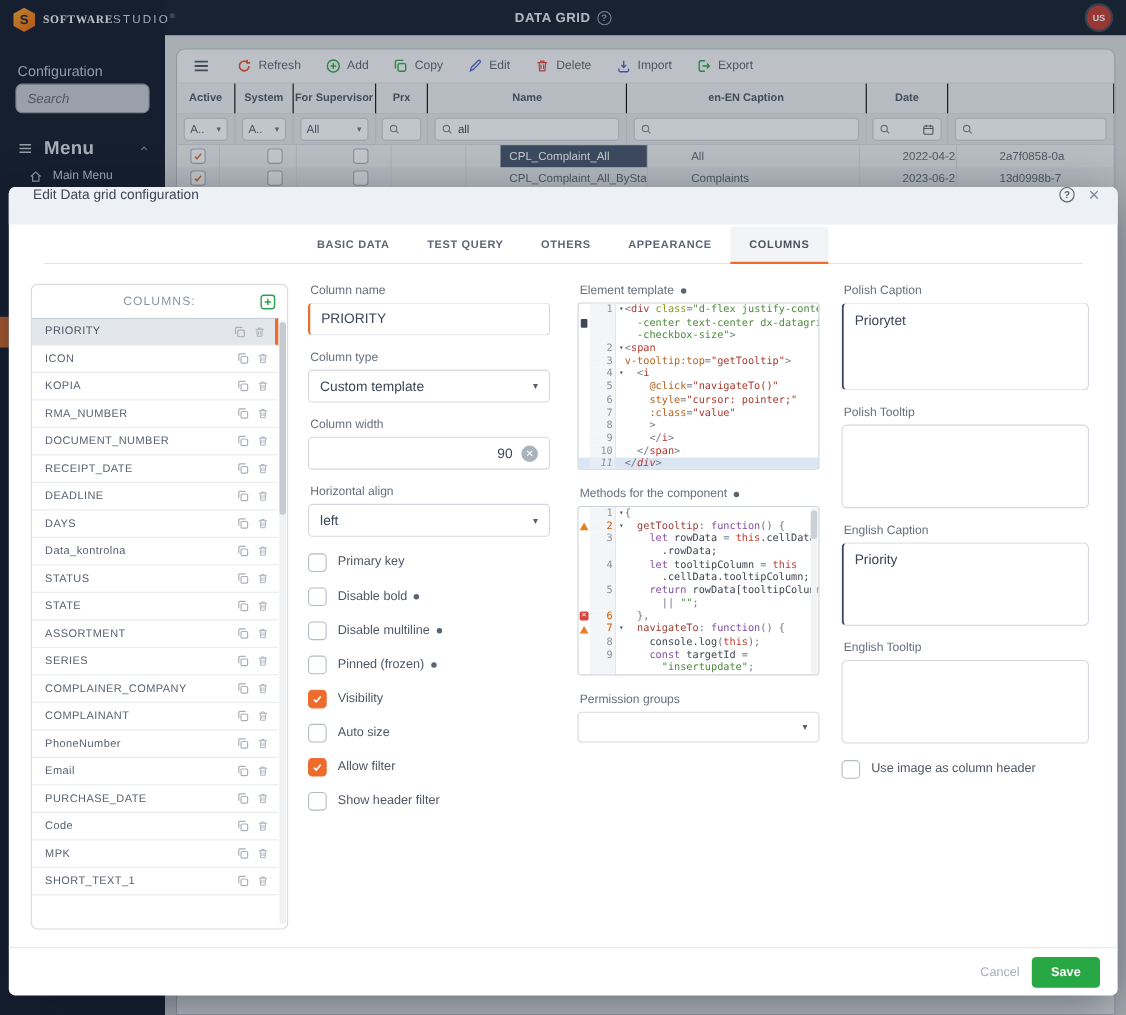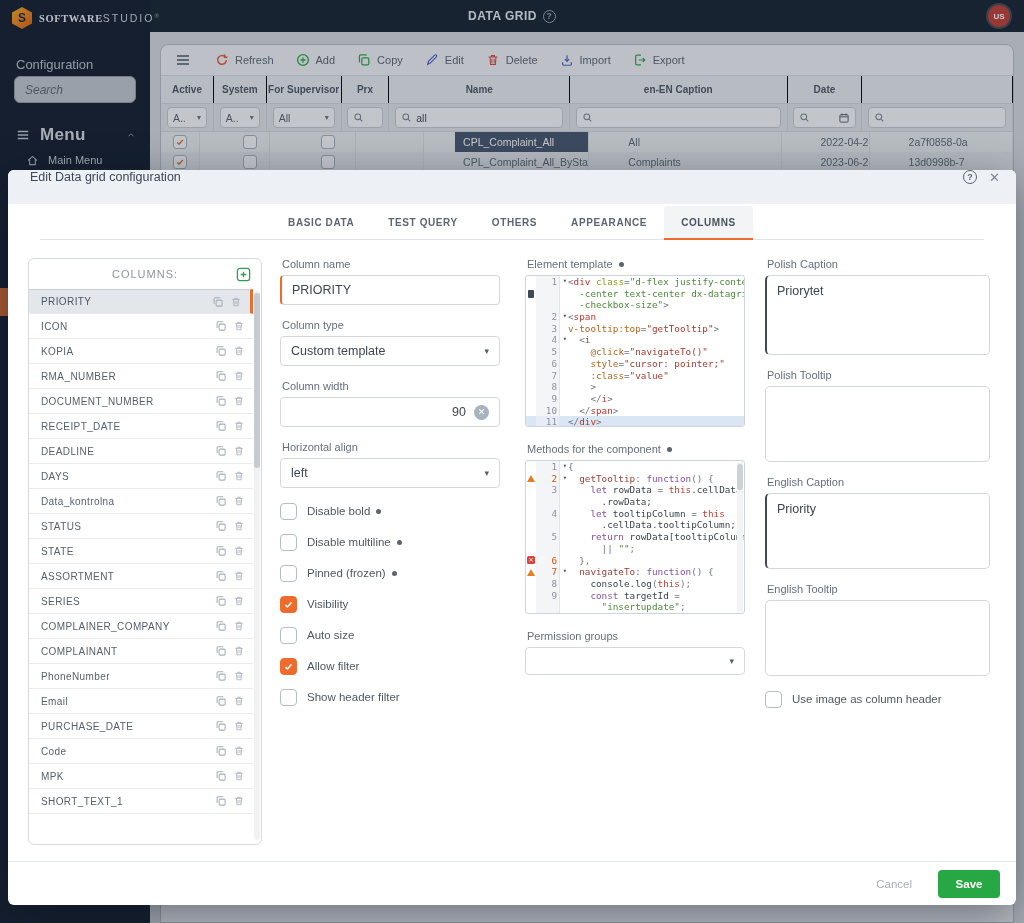--- a/index.html
+++ b/index.html
@@ -99,42 +99,42 @@
   .chkrow { display:flex; align-items:center; margin-top:13px; height:18px; }
   .chkbox { width:17px; height:17px; border:1.5px solid #b4bcc6; border-radius:4px; background:#fff; display:flex; align-items:center; justify-content:center; flex:0 0 auto; }
   .chkbox.on { background:#ed6c2d; border-color:#ed6c2d; }
   .chkbox svg { width:11px; height:11px; }
   .chklbl { margin-left:10px; font-size:11.5px; color:#4e5864; display:flex; align-items:center; gap:6px; }
 
   
   .editor { border:1px solid #cfd4da; border-radius:3px; background:#fff; overflow:hidden; position:relative; margin-bottom:16px; }
   .ed-h152 { height:152px; } .ed-h154 { height:154px; }
   .crow { display:flex; height:11.7px; align-items:stretch; font-family:"DejaVu Sans Mono", monospace; font-size:9.3px; line-height:11.7px; }
-  .crow.active { background:#dbe6f4; }
+  .crow.active { background:#dbe6f4;font-style:italic; }
   .cmargin { width:10px; flex:0 0 auto; display:flex; align-items:center; justify-content:center; }
   .cgut { width:24px; flex:0 0 auto; background:#f4f5f7; border-right:1px solid #e2e5e9; color:#8a93a0; text-align:right; padding-right:2px; position:relative; }
   .crow.active .cgut { background:#e6edf7; }
   .cgut.warnnum { color:#d35400; }
   .cgut .fold { position:absolute; right:-8px; top:0; color:#4a5560; font-size:7px; z-index:2; }
   .ccode { white-space:pre; padding-left:8px; color:#3c454f; }
   .tk-pun{color:#6e7681}.tk-tag{color:#b5372f}.tk-attr{color:#8b9b1d}.tk-sg{color:#4d8a3d}
   .tk-dir{color:#b3651e}.tk-sr{color:#a93a30}.tk-kw{color:#8450a5}.tk-pln{color:#3c454f}
   .tk-ths{color:#c33c32}.tk-prop{color:#9c4038}
   .mark-warn { width:0; height:0; border-left:4px solid transparent; border-right:4px solid transparent; border-bottom:7px solid #e67e22; }
   .mark-error { width:8px; height:8px; background:#d9453d; border-radius:1.5px; color:#fff; font-size:6px; display:flex; align-items:center; justify-content:center; font-family:"Liberation Sans",sans-serif; }
   .mark-info { width:6px; height:8px; background:#3f4a58; border-radius:1px; }
   .ed-scroll { position:absolute; right:1px; top:1px; bottom:1px; width:6px; background:#f2f3f5; }
   .ed-scroll .thumb { position:absolute; left:0; right:0; top:2px; height:26px; background:#ccd1d7; border-radius:3px; }
 
   
   .ftext { border:1px solid #d4d8de; border-radius:5px; background:#fff; font-size:12.5px; color:#3c4654; padding:8px 10px; margin-bottom:14px; }
   .ftext.accent-l { border-left:2px solid #3d4a5c; }
 
   
-  .modal-foot { position:absolute; left:0; right:0; bottom:0; height:44px; border-top:1px solid #e5e8eb; display:flex; align-items:center; justify-content:flex-end; padding-right:16px; gap:26px; }
+  .modal-foot { position:absolute; left:0; right:0; bottom:0; height:44px; border-top:1px solid #e5e8eb; display:flex; align-items:center; justify-content:flex-end; padding-right:16px; gap:11px; }
   .btn-cancel { font-size:11.5px; color:#a7aeb8; }
   .btn-save { width:62px; height:28px; background:#28a745; border:none; border-radius:4px; color:#fff; font-size:11.5px; font-weight:bold; font-family:"Liberation Sans",sans-serif; }
 
   svg { display:block; width:100%; height:100%; }
 </style>
 </head>
 <body>
 
 <div id="app">
 
@@ -771,20 +771,24 @@
 
       <div class="flabel">Horizontal align</div>
       <div class="finput">
           <span>left</span>
           <span class="caret">▾</span>
         </div>
 
       <div id="form-checkboxes" style="margin-top:2px;">
           <div class="chkrow">
             <span class="chkbox"></span>
+            <span class="chklbl">Primary key</span>
+          </div>
+          <div class="chkrow">
+            <span class="chkbox"></span>
             <span class="chklbl">Disable bold<span class="dot"></span></span>
           </div>
           <div class="chkrow">
             <span class="chkbox"></span>
             <span class="chklbl">Disable multiline<span class="dot"></span></span>
           </div>
           <div class="chkrow">
             <span class="chkbox"></span>
             <span class="chklbl">Pinned (frozen)<span class="dot"></span></span>
           </div>

